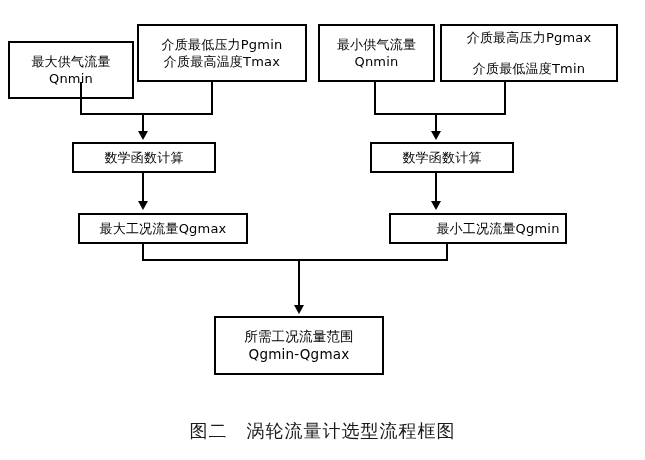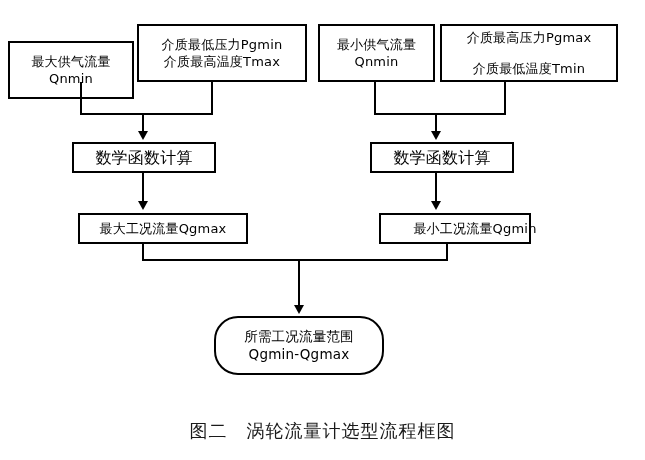--- a/index.html
+++ b/index.html
@@ -30,23 +30,23 @@
     color: #000000;
     line-height: 1.32;
     letter-spacing: 0.2px;
   }
   .node .line {
     display: block;
     white-space: nowrap;
   }
 
   .n-top     { font-size: 13px; }
-  .n-mid     { font-size: 16px; }
+  .n-mid     { font-size: 13px; }
   .n-out     { font-size: 13px; margin-left: 21px; }
-  .n-final   { font-size: 13.5px; border-radius: 24px; }
+  .n-final   { font-size: 13.5px; }
 
   
   .vline {
     position: absolute;
     width: 0;
     border-left: 2px solid #000000;
   }
   .hline {
     position: absolute;
     height: 0;
@@ -121,21 +121,21 @@
   <div class="vline" style="left:142px; top:173px; height:30px;"></div>
   <div class="arrowhead" style="left:138px; top:201px;"></div>
 
   <div class="vline" style="left:435px; top:173px; height:30px;"></div>
   <div class="arrowhead" style="left:431px; top:201px;"></div>
 
   <div class="node n-out" style="left:57px; top:213px; width:170px; height:31px;">
     <span class="line">最大工况流量Qgmax</span>
   </div>
 
-  <div class="node n-out" style="left:358px; top:213px; width:152px; height:31px;padding-left:40px;">
+  <div class="node n-out" style="left:368px; top:213px; width:178px; height:31px;padding-left:40px;">
     <span class="line">最小工况流量Qgmin</span>
   </div>
 
   <div class="vline" style="left:142px; top:244px; height:17px;"></div>
   <div class="vline" style="left:446px; top:244px; height:17px;"></div>
   <div class="hline" style="left:142px; top:259px; width:306px;"></div>
   <div class="vline" style="left:298px; top:259px; height:48px;"></div>
   <div class="arrowhead" style="left:294px; top:305px;"></div>
 
   <div class="node n-final" style="left:214px; top:316px; width:170px; height:59px;">

